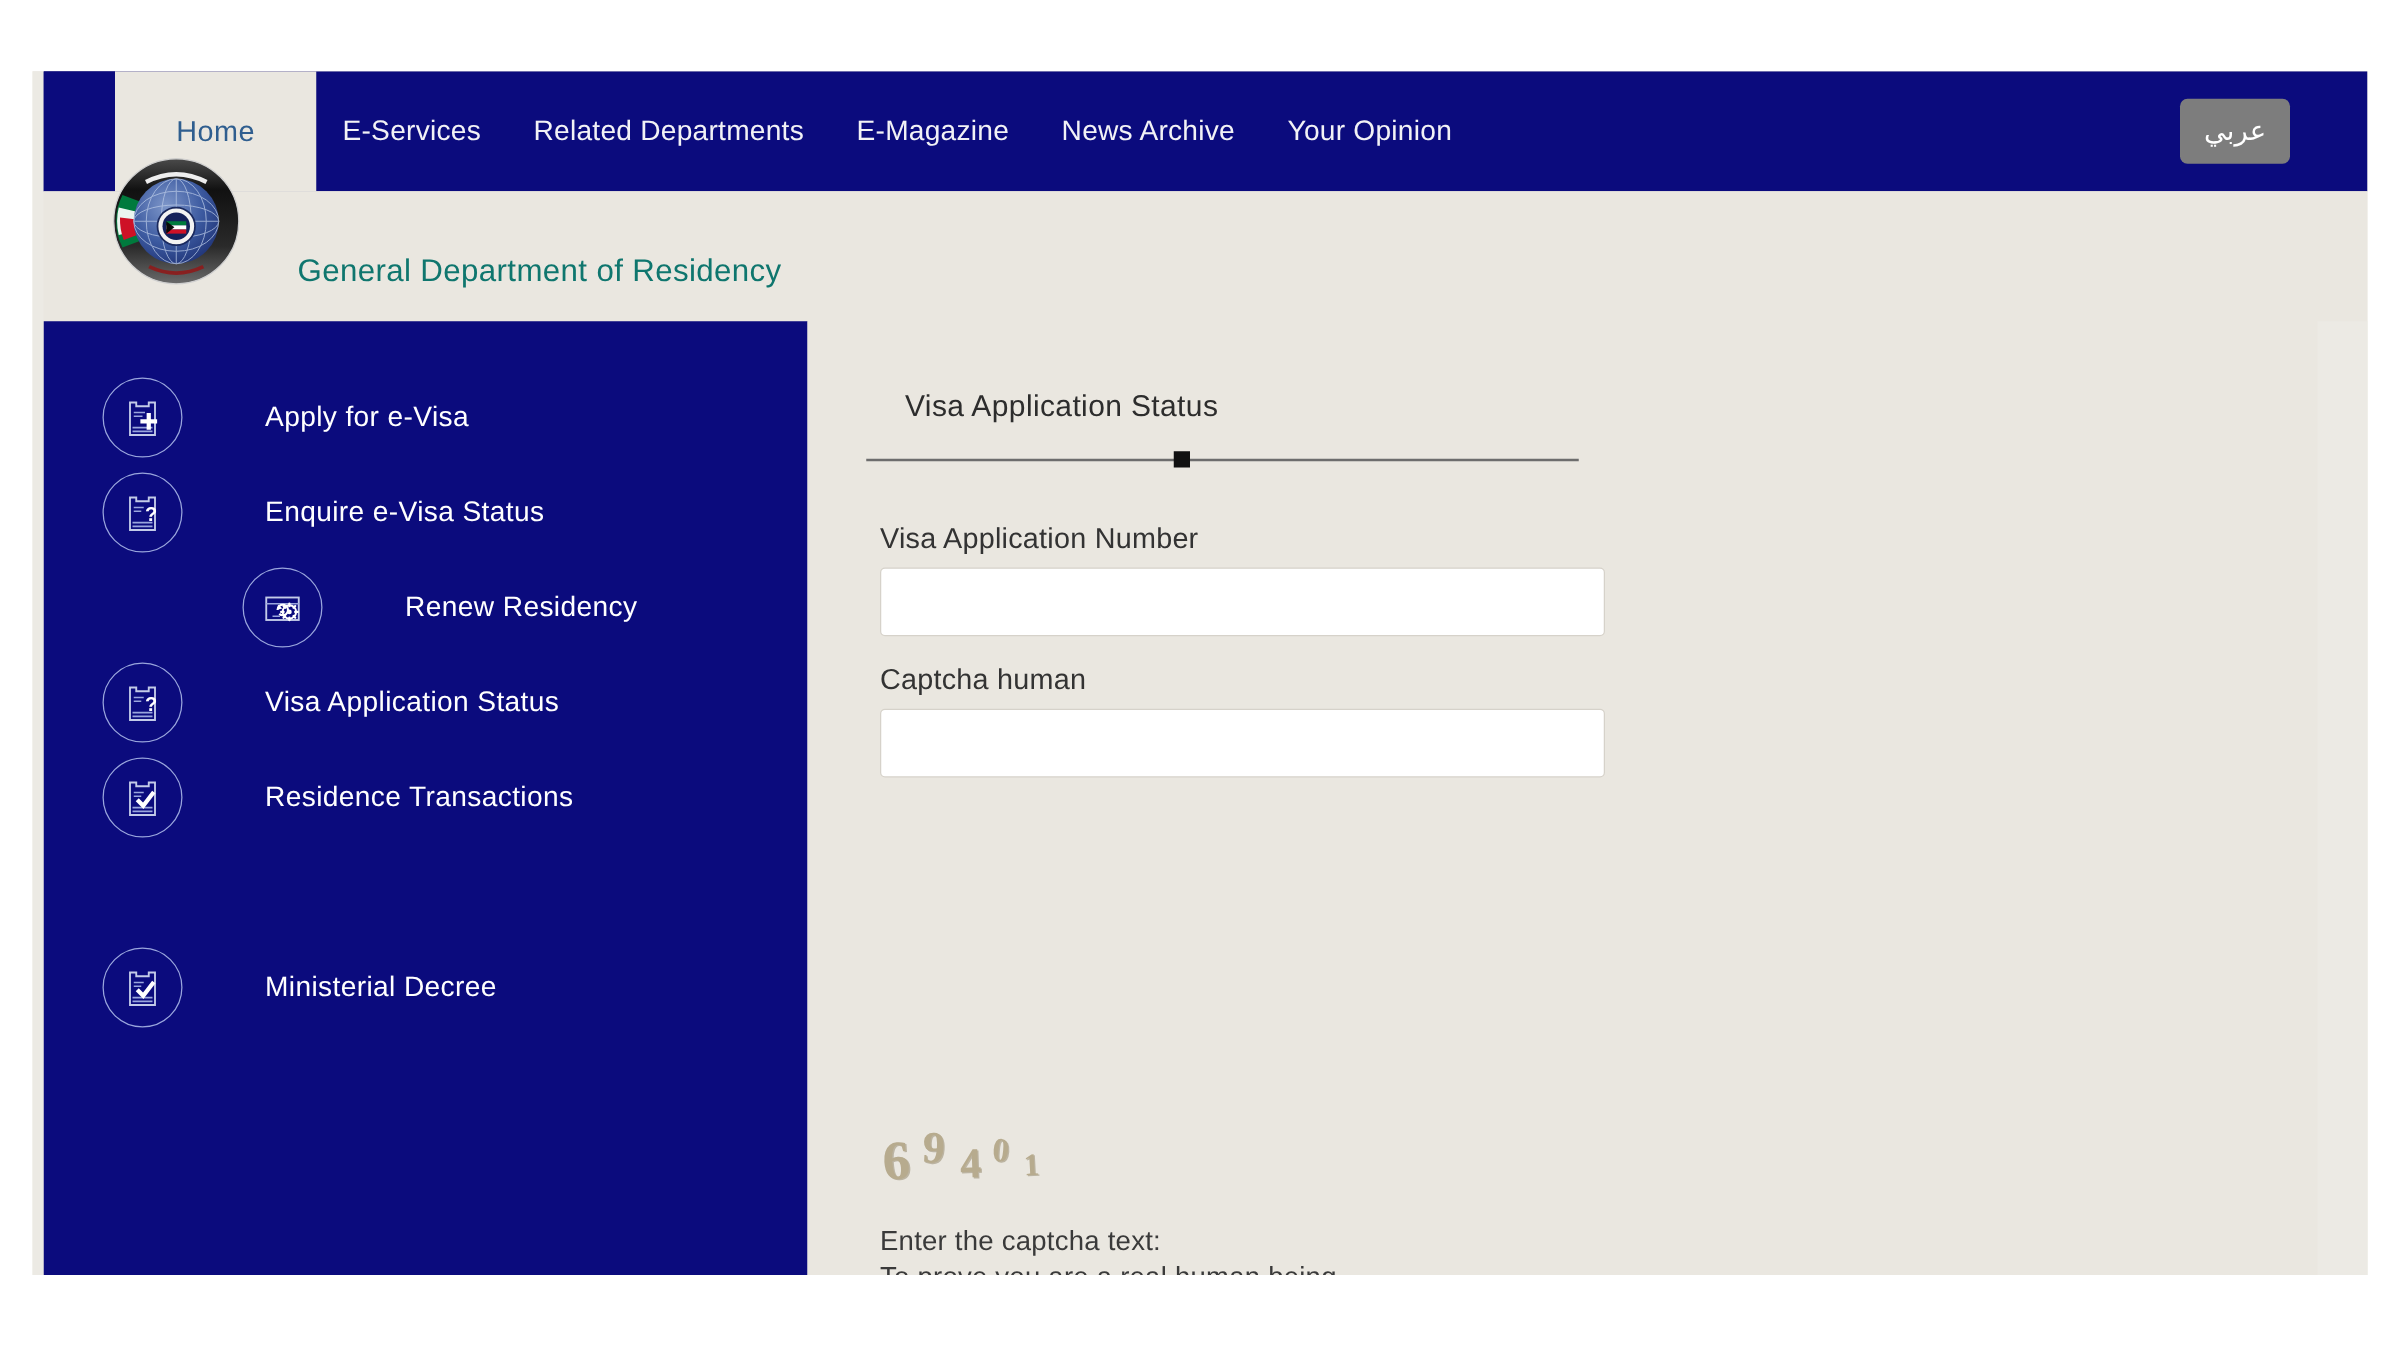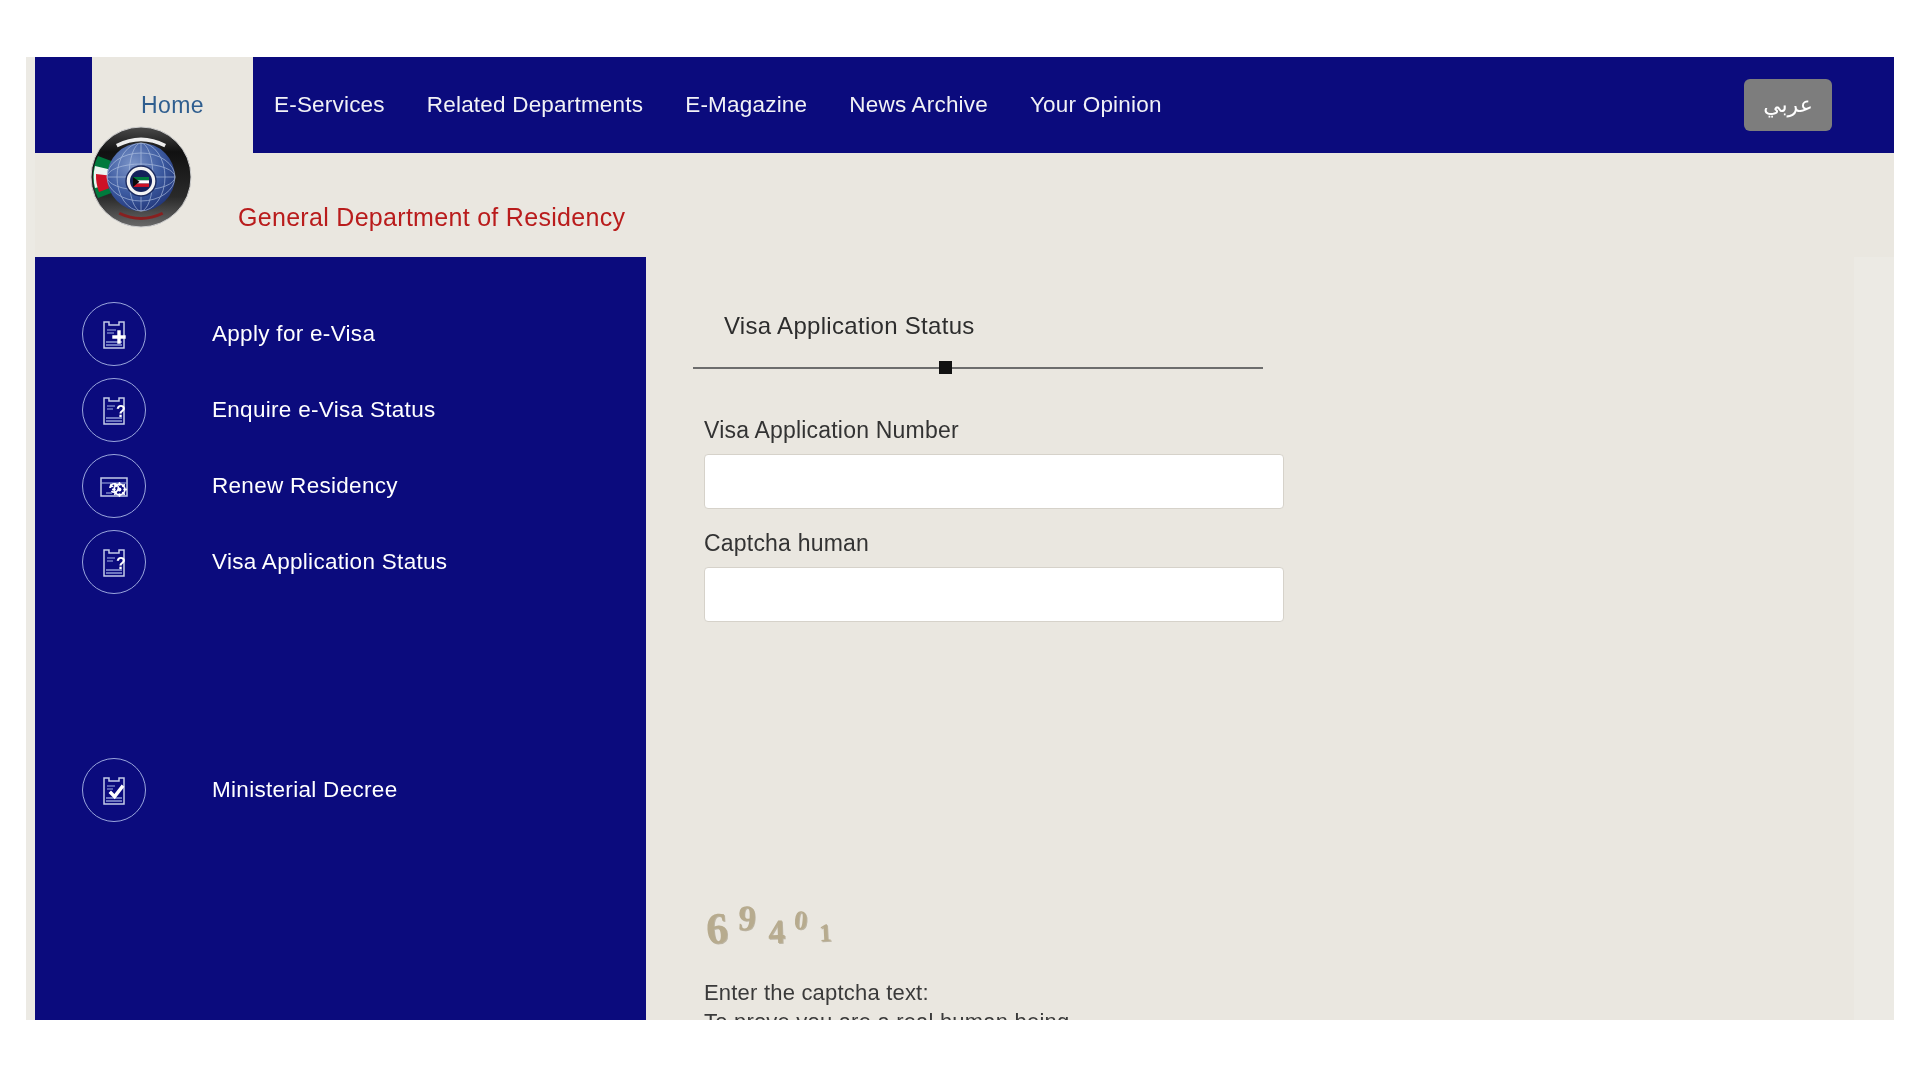--- a/index.html
+++ b/index.html
@@ -131,21 +131,21 @@
     top: -27px;
     width: 102px;
     height: 102px;
   }
 
   .brand-title {
     position: absolute;
     left: 203px;
     top: 50px;
     font-size: 25px;
-    color: #b91c1c;
+    color: #0f766e;
     letter-spacing: 0.3px;
     white-space: nowrap;
   }
 
   
   .sidebar {
     position: absolute;
     left: 9px;
     top: 200px;
     width: 611px;
@@ -382,21 +382,21 @@
             <line x1="13" y1="16" x2="21" y2="16" stroke="#9aa6dd" stroke-width="1.1"></line>
             <line x1="13" y1="19" x2="19" y2="19" stroke="#9aa6dd" stroke-width="1.1"></line>
             <line x1="12" y1="28" x2="28" y2="28" stroke="#9aa6dd" stroke-width="1.4"></line>
             <line x1="12" y1="31" x2="28" y2="31" stroke="#9aa6dd" stroke-width="1.4"></line>
             <text x="22" y="27" font-family="Liberation Sans, sans-serif" font-size="16" font-weight="bold" fill="#ffffff">?</text>
           </svg>
         </div>
         <div class="side-label">Enquire e-Visa Status</div>
       </div>
 
-      <div class="side-item" style="top:191px;">
+      <div class="side-item" style="top:191px;justify-content:center;">
         <div class="side-icon">
           <svg width="40" height="40" viewBox="0 0 40 40" aria-hidden="true">
             <rect x="7" y="12" width="26" height="18" fill="none" stroke="#c3cbe8" stroke-width="1.5"></rect>
             <line x1="7" y1="17" x2="33" y2="17" stroke="#9aa6dd" stroke-width="1.1"></line>
             <path d="M16 22 a4.2 4.2 0 1 1 1.4 3.1" fill="none" stroke="#ffffff" stroke-width="1.7"></path>
             <path d="M16.4 17.6 l-0.6 4.1 l4.0 -0.9 z" fill="#ffffff"></path>
             <line x1="12" y1="27" x2="18" y2="27" stroke="#9aa6dd" stroke-width="1.2"></line>
             <g transform="translate(25.5,23.5)">
               <circle r="5.4" fill="none" stroke="#ffffff" stroke-width="1.6"></circle>
               <circle r="1.9" fill="#ffffff"></circle>
@@ -423,33 +423,46 @@
             <line x1="13" y1="16" x2="21" y2="16" stroke="#9aa6dd" stroke-width="1.1"></line>
             <line x1="13" y1="19" x2="19" y2="19" stroke="#9aa6dd" stroke-width="1.1"></line>
             <line x1="12" y1="28" x2="28" y2="28" stroke="#9aa6dd" stroke-width="1.4"></line>
             <line x1="12" y1="31" x2="28" y2="31" stroke="#9aa6dd" stroke-width="1.4"></line>
             <text x="22" y="27" font-family="Liberation Sans, sans-serif" font-size="16" font-weight="bold" fill="#ffffff">?</text>
           </svg>
         </div>
         <div class="side-label">Visa Application Status</div>
       </div>
 
-
-
-      <div class="side-item" style="top:495px;">
+      <div class="side-item" style="top:343px;">
         <div class="side-icon">
           <svg width="40" height="40" viewBox="0 0 40 40" aria-hidden="true">
             <path d="M10 8 h5 v3 h10 v-3 h5 v26 h-20 z" fill="none" stroke="#c3cbe8" stroke-width="1.5"></path>
             <line x1="13" y1="16" x2="21" y2="16" stroke="#9aa6dd" stroke-width="1.1"></line>
             <line x1="13" y1="19" x2="19" y2="19" stroke="#9aa6dd" stroke-width="1.1"></line>
             <line x1="12" y1="28" x2="28" y2="28" stroke="#9aa6dd" stroke-width="1.4"></line>
             <line x1="12" y1="31" x2="28" y2="31" stroke="#9aa6dd" stroke-width="1.4"></line>
             <path d="M17 23 l3.6 3.6 L28 17" fill="none" stroke="#ffffff" stroke-width="3.4" stroke-linecap="square"></path>
           </svg>
         </div>
+        <div class="side-label">Residence Transactions</div>
+      </div>
+
+
+      <div class="side-item" style="top:495px;">
+        <div class="side-icon">
+          <svg width="40" height="40" viewBox="0 0 40 40" aria-hidden="true">
+            <path d="M10 8 h5 v3 h10 v-3 h5 v26 h-20 z" fill="none" stroke="#c3cbe8" stroke-width="1.5"></path>
+            <line x1="13" y1="16" x2="21" y2="16" stroke="#9aa6dd" stroke-width="1.1"></line>
+            <line x1="13" y1="19" x2="19" y2="19" stroke="#9aa6dd" stroke-width="1.1"></line>
+            <line x1="12" y1="28" x2="28" y2="28" stroke="#9aa6dd" stroke-width="1.4"></line>
+            <line x1="12" y1="31" x2="28" y2="31" stroke="#9aa6dd" stroke-width="1.4"></line>
+            <path d="M17 23 l3.6 3.6 L28 17" fill="none" stroke="#ffffff" stroke-width="3.4" stroke-linecap="square"></path>
+          </svg>
+        </div>
         <div class="side-label">Ministerial Decree</div>
       </div>
     </div>
 
     <div class="main">
 
       <div class="main-title">Visa Application Status</div>
 
       <div class="divider"></div>
       <div class="divider-knob"></div>

